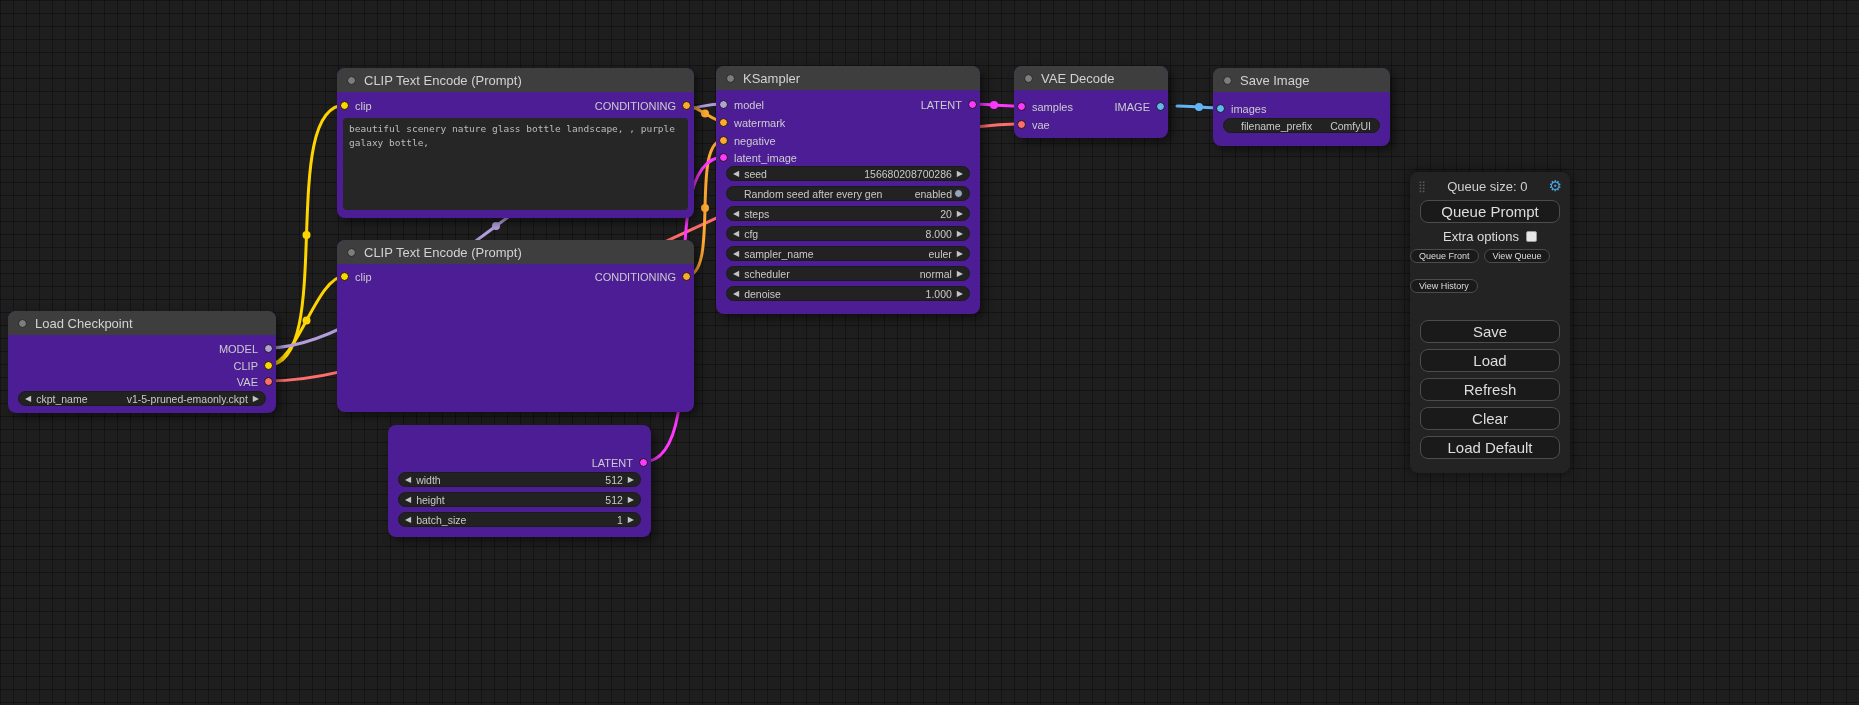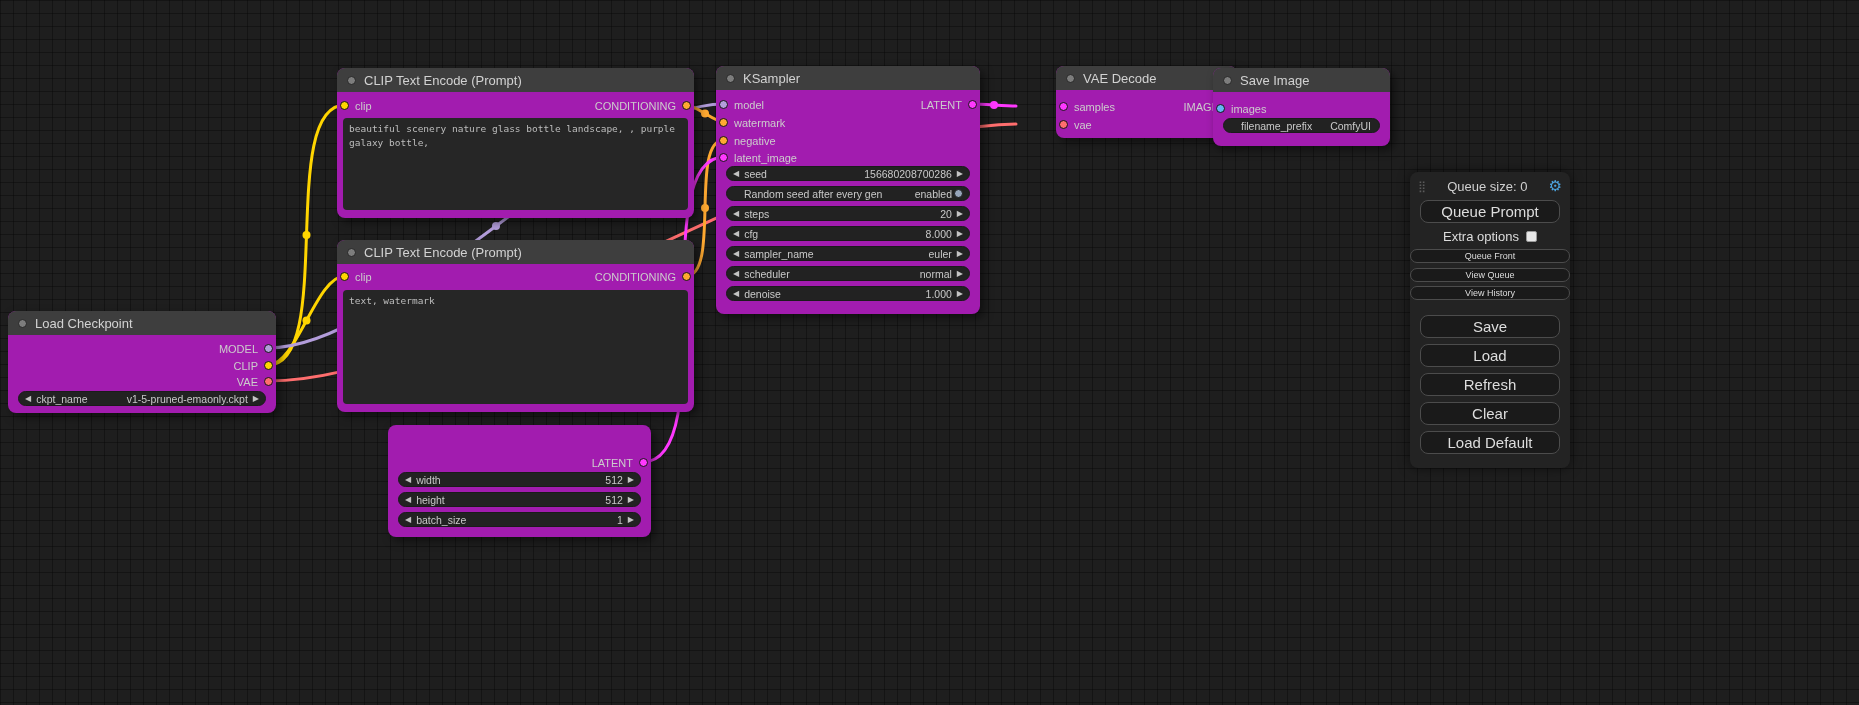--- a/index.html
+++ b/index.html
@@ -12,21 +12,21 @@
     background-image:
       linear-gradient(rgba(0,0,0,0.32) 1px, transparent 1px),
       linear-gradient(90deg, rgba(0,0,0,0.32) 1px, transparent 1px);
     background-size: 13px 13px;
   }
   #wires { position: absolute; left: 0; top: 0; z-index: 1; }
   .wire { fill: none; stroke-width: 3; stroke-linecap: round; }
 
   .node {
     position: absolute;
-    background: #a21caf;
+    background: #4c1d95;
     border-radius: 8px;
     box-shadow: 4px 4px 10px rgba(0,0,0,0.5);
     z-index: 2;
   }
   .node-title {
     height: 24px;
     background: #3e3e3e;
     border-radius: 8px 8px 0 0;
     display: flex;
     align-items: center;
@@ -151,24 +151,22 @@
   }
   .qp-checkbox {
     width: 11px; height: 11px;
     background: #e8e8e8;
     border: 1px solid #9a9a9a;
     border-radius: 2px;
     cursor: pointer;
   }
   .qp-row {
     display: flex;
-    justify-content: center;
     gap: 5px;
-    margin-bottom: 4px;
-    flex-direction: column;
+    margin-bottom: 16px;
   }
   .qp-btn.small {
     display: inline-block;
     font-size: 9px;
     padding: 1px 8px;
     border-radius: 9px;
     height: 14px;
     line-height: 10px;
   }
   .qp-gap { height: 9px; }
@@ -245,21 +243,20 @@
     <span>CLIP Text Encode (Prompt)</span>
   </div>
   <div class="slot in" style="top:28px">
     <span class="slot-dot" style="background: rgb(255, 213, 0);"></span>
     <span>clip</span>
   </div>
   <div class="slot out" style="top:28px">
     <span>CONDITIONING</span>
     <span class="slot-dot" style="background: rgb(255, 169, 49);"></span>
   </div>
-  <textarea class="textbox" style="top: 50px; height: 114px;" spellcheck="false">text, watermark</textarea>
 </div>
 
 <div class="node" style="left:388px; top:425px; width:263px; height:112px;">
   <div class="slot out" style="top:29px">
     <span>LATENT</span>
     <span class="slot-dot" style="background: rgb(255, 56, 255);"></span>
   </div>
   <div class="widgets" style="top:47px">
     <div class="widget">
       <span class="arrow">◀</span>
@@ -345,21 +342,21 @@
     </div>
     <div class="widget">
       <span class="arrow">◀</span>
       <span class="wlabel">denoise</span>
       <span class="wvalue">1.000</span>
       <span class="arrow">▶</span>
     </div>
   </div>
 </div>
 
-<div class="node" style="left:1056px; top:66px; width:181px; height:72px;">
+<div class="node" style="left:1014px; top:66px; width:154px; height:72px;">
   <div class="node-title">
     <span class="collapse-dot"></span>
     <span>VAE Decode</span>
   </div>
   <div class="slot in" style="top:32px">
     <span class="slot-dot" style="background: rgb(255, 56, 255);"></span>
     <span>samples</span>
   </div>
   <div class="slot in" style="top:50px">
     <span class="slot-dot" style="background: rgb(255, 110, 110);"></span>

